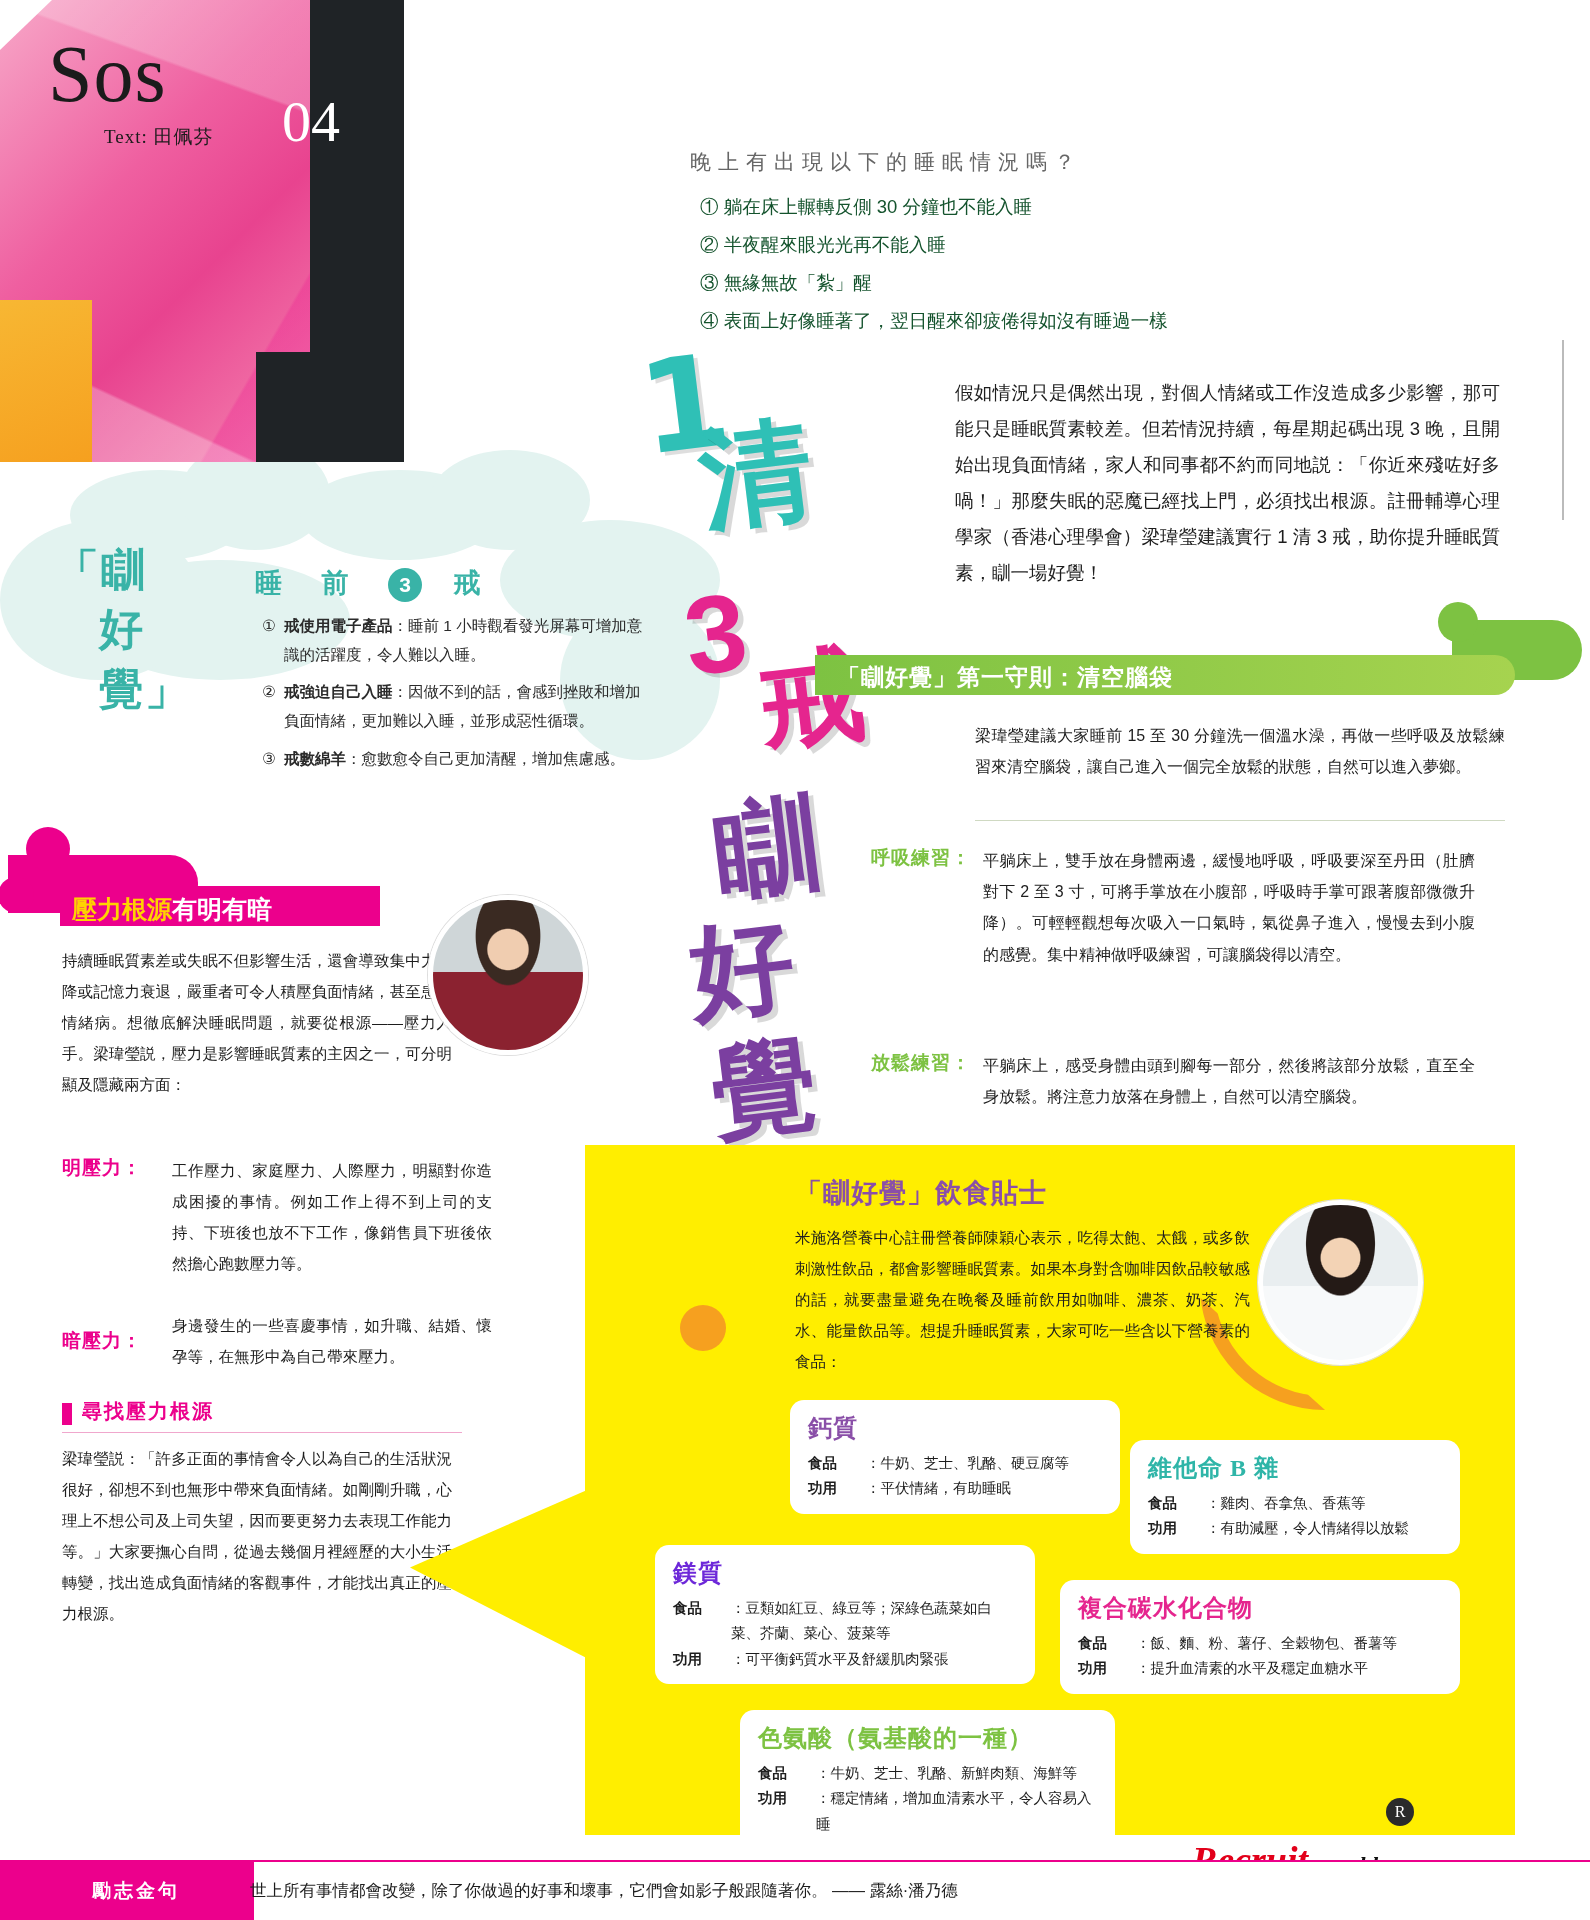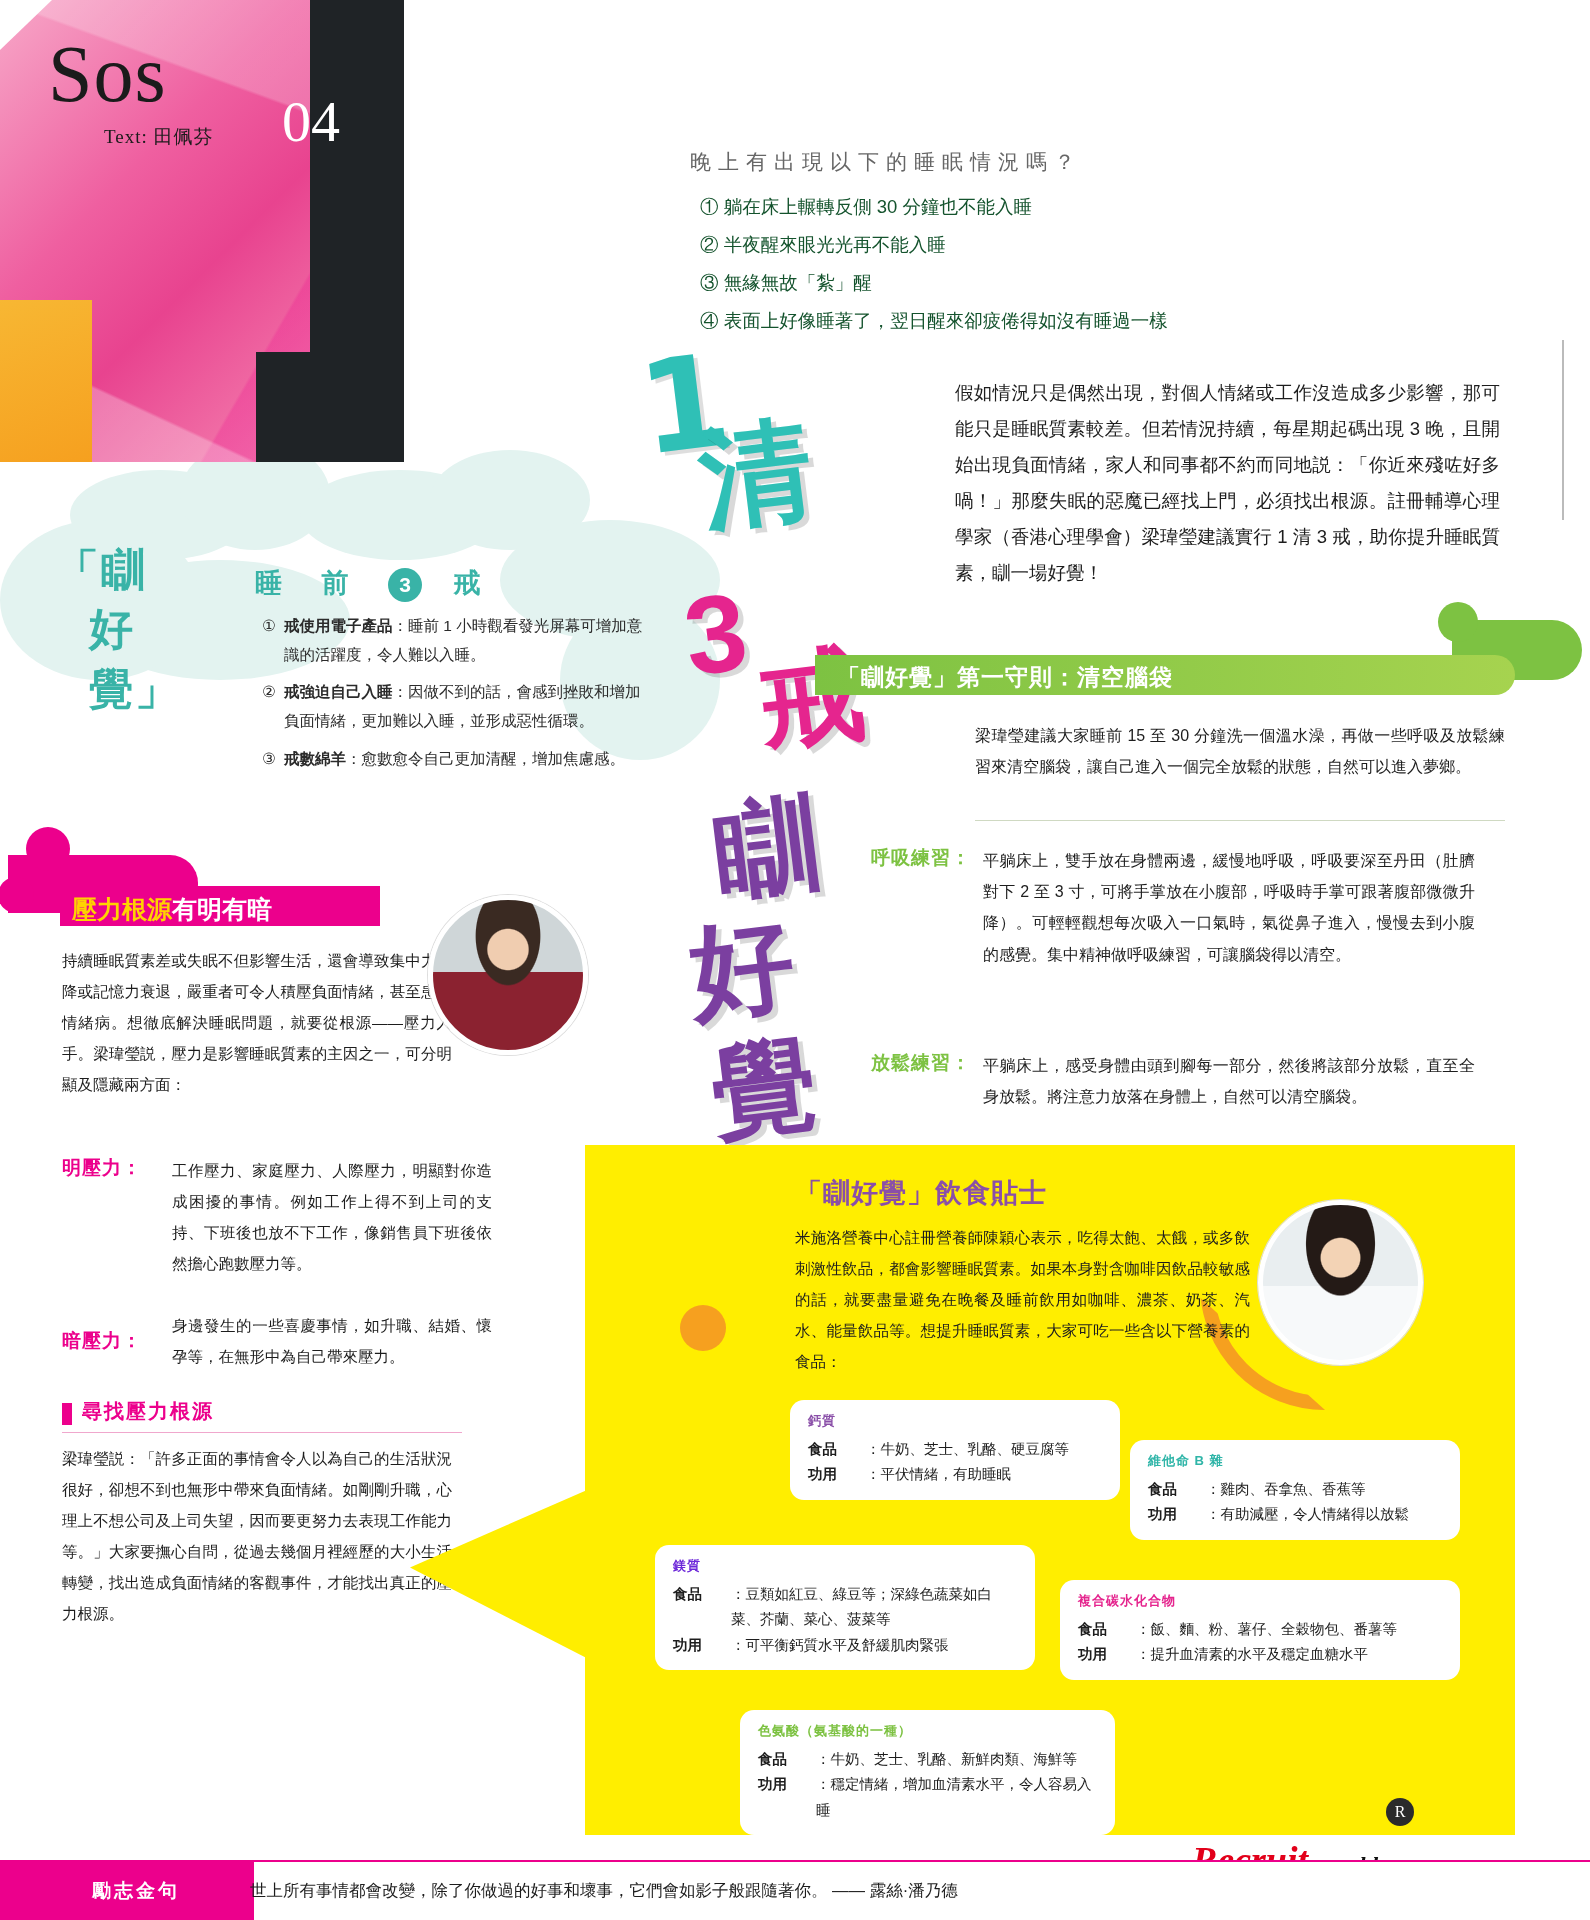--- a/index.html
+++ b/index.html
@@ -44,21 +44,21 @@
 
   
   .cloud { position:absolute; background:#e3f3f0; border-radius:50%; }
 
   
   .teal-title {
     position:absolute; left:55px; top:540px; width:170px;
     font-size:44px; color:#39b3a7; font-weight:bold; line-height:1.35;
     letter-spacing:2px; font-family:"DejaVu Sans", sans-serif;
   }
-  .teal-title .l2{ display:block; margin-left:34px; }
+  .teal-title .l2{ display:block; margin-left:44px; }
 
   
   .pre-sleep-head { position:absolute; left:255px; top:565px; width:330px;
      font-size:27px; color:#39b3a7; font-weight:bold; letter-spacing:16px; }
   .circ3 { display:inline-block; width:34px;height:34px;border-radius:50%;
      background:#39b3a7;color:#fff;font-size:21px;line-height:34px;text-align:center;
      letter-spacing:0; vertical-align:middle; margin:0 8px 0 0;}
   .pre-list { position:absolute; left:262px; top:612px; width:382px;
      font-size:15.5px; line-height:1.85; color:#2b2b2b; }
   .pre-list .it { display:flex; margin-bottom:9px; }
@@ -156,21 +156,21 @@
   
   .yellow { position:absolute; left:585px; top:1145px; width:930px; height:690px;
      background:#ffee00; }
   .yellow-tip { position:absolute; left:410px; top:1480px; width:200px; height:190px;
      background:#ffee00; clip-path: polygon(100% 0, 100% 100%, 0 46%); }
   .diet-hd { position:absolute; left:795px; top:1175px; font-size:27px; font-weight:bold;
      color:#8a4fa8; letter-spacing:1px; }
   .diet-p { position:absolute; left:795px; top:1222px; width:455px; font-size:15.5px;
      line-height:2.0; color:#1d1d1d; text-align:justify; }
   .ncard { position:absolute; background:#fff; border-radius:14px; padding:12px 18px; }
-  .ncard h4 { margin:0 0 7px 0; font-size:13px; letter-spacing:1px; }
+  .ncard h4 { margin:0 0 7px 0; font-size:24px; letter-spacing:1px;font-family:Liberation Serif, serif; }
   .ncard .r { display:flex; font-size:14.5px; line-height:1.75; color:#1d1d1d; }
   .ncard .r b { flex:0 0 58px; font-weight:bold; }
   .dot { position:absolute; left:680px; top:1305px; width:46px; height:46px; border-radius:50%;
      background:#f6a01f; }
 
   
   .recruit { position:absolute; left:1192px; top:1838px; font-family:"Liberation Serif", serif;
      font-size:38px; font-weight:bold; color:#e2001a; font-style:italic; }
   .recruit .dom { font-size:23px; color:#111; font-style:italic; }
   .rbadge { position:absolute; left:1386px; top:1798px; width:28px; height:28px; border-radius:50%;

